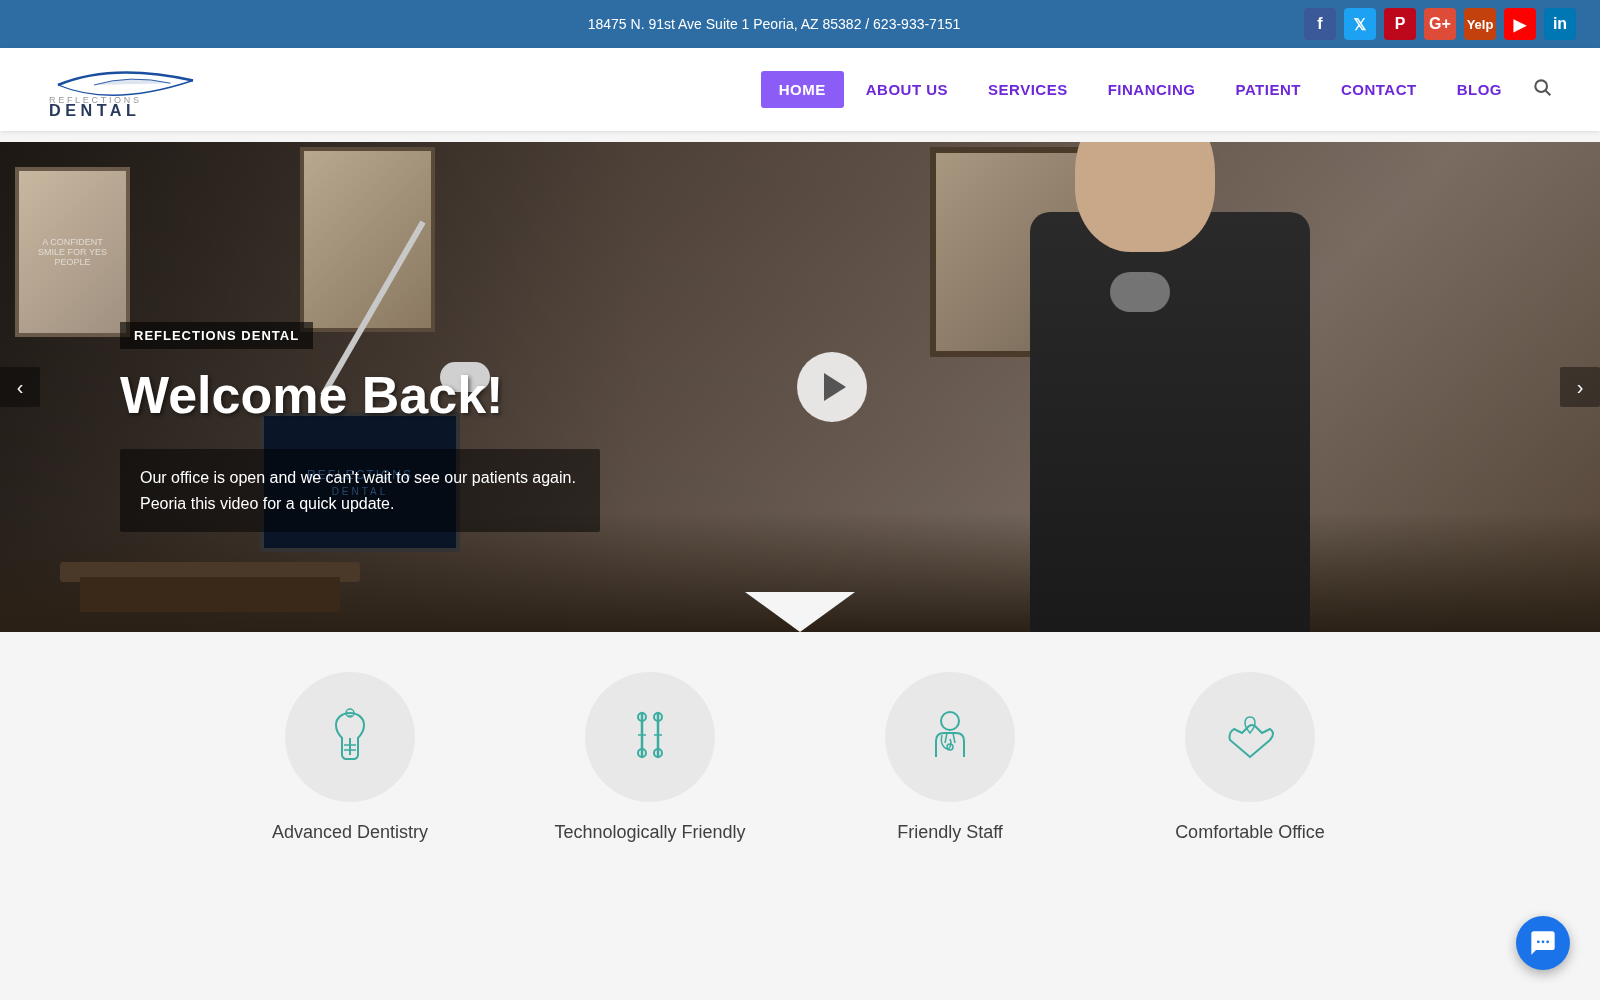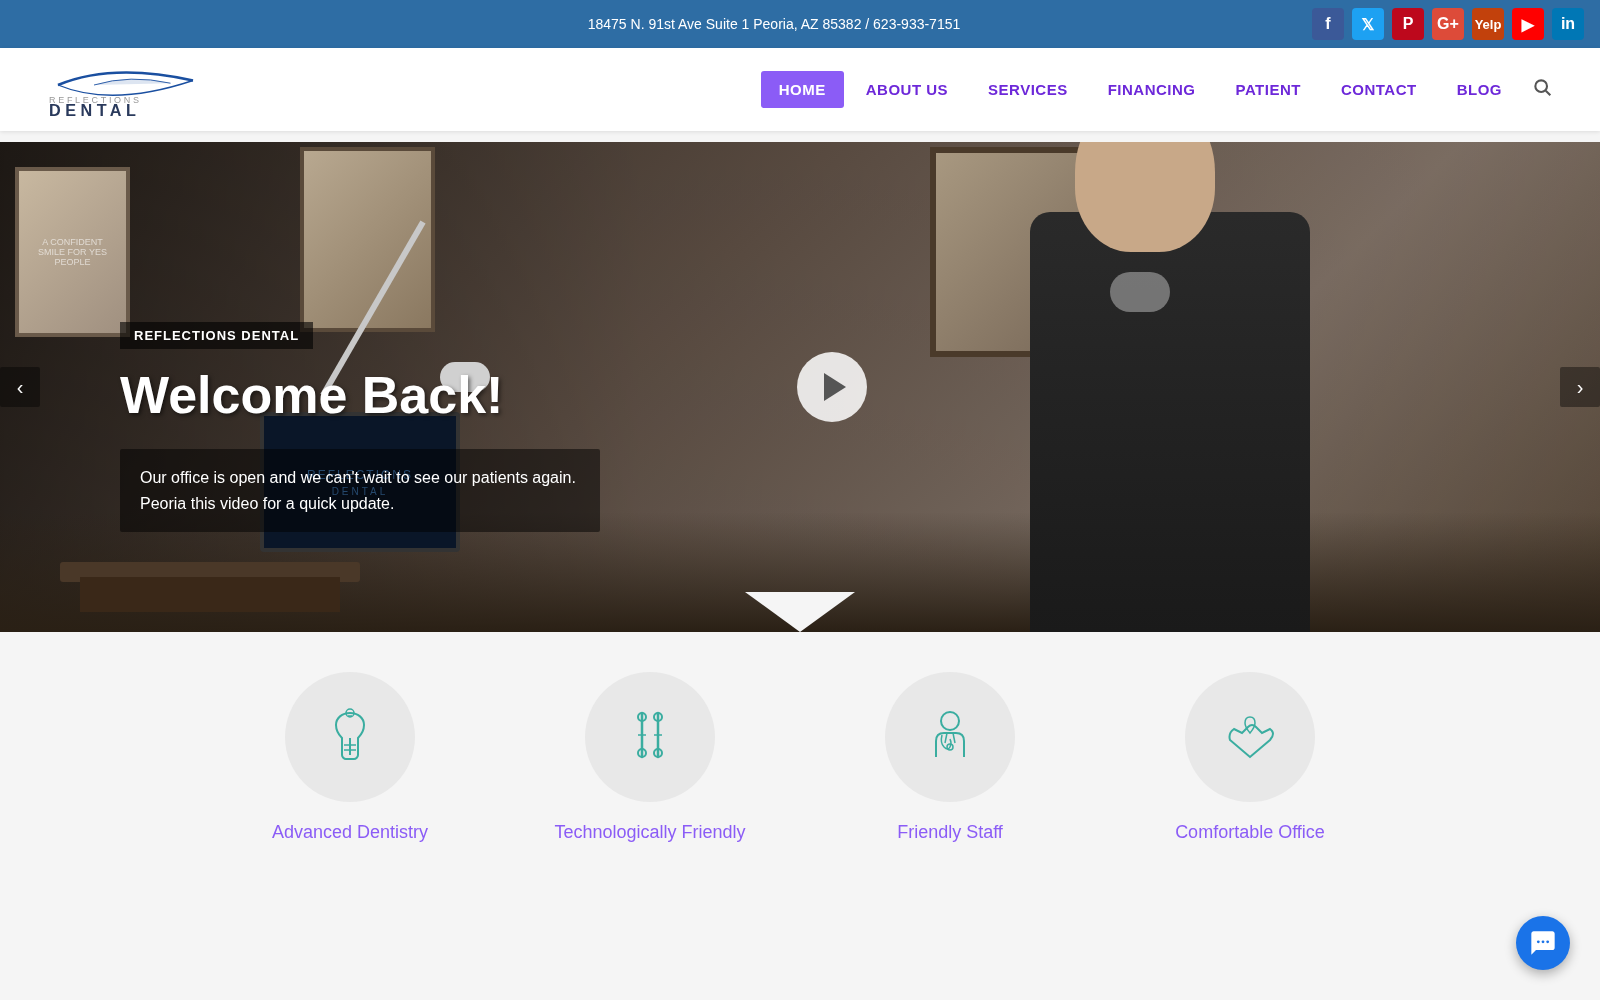--- a/index.html
+++ b/index.html
@@ -3,21 +3,21 @@
   <meta charset="utf-8">
   <style>
     * { margin: 0; padding: 0; box-sizing: border-box; }
     body { font-family: Arial, sans-serif; width: 1600px; min-height: 1000px; overflow-x: hidden; background: #f5f5f5; }
 
     
     .top-bar {
       background: #2e6da4;
       color: white;
       text-align: center;
-      padding: 8px 16px;
+      padding: 8px 24px;
       font-size: 14px;
       display: flex;
       justify-content: space-between;
       align-items: center;
     }
     .top-bar-address { flex: 1; text-align: center; }
     .social-icons { display: flex; gap: 8px; }
     .social-icon {
       width: 32px; height: 32px;
       border-radius: 4px;
@@ -180,21 +180,21 @@
       border-radius: 50%;
       background: #e8e8e8;
       display: flex; align-items: center; justify-content: center;
       margin-bottom: 20px;
     }
     .feature-icon svg {
       width: 60px; height: 60px;
     }
     .feature-label {
       font-size: 18px;
-      color: #8b5cf6;
+      color: #404040;
       text-align: center;
       font-weight: 400;
     }
 
     
     .chat-btn {
       position: fixed;
       bottom: 30px;
       right: 30px;
       width: 54px; height: 54px;

